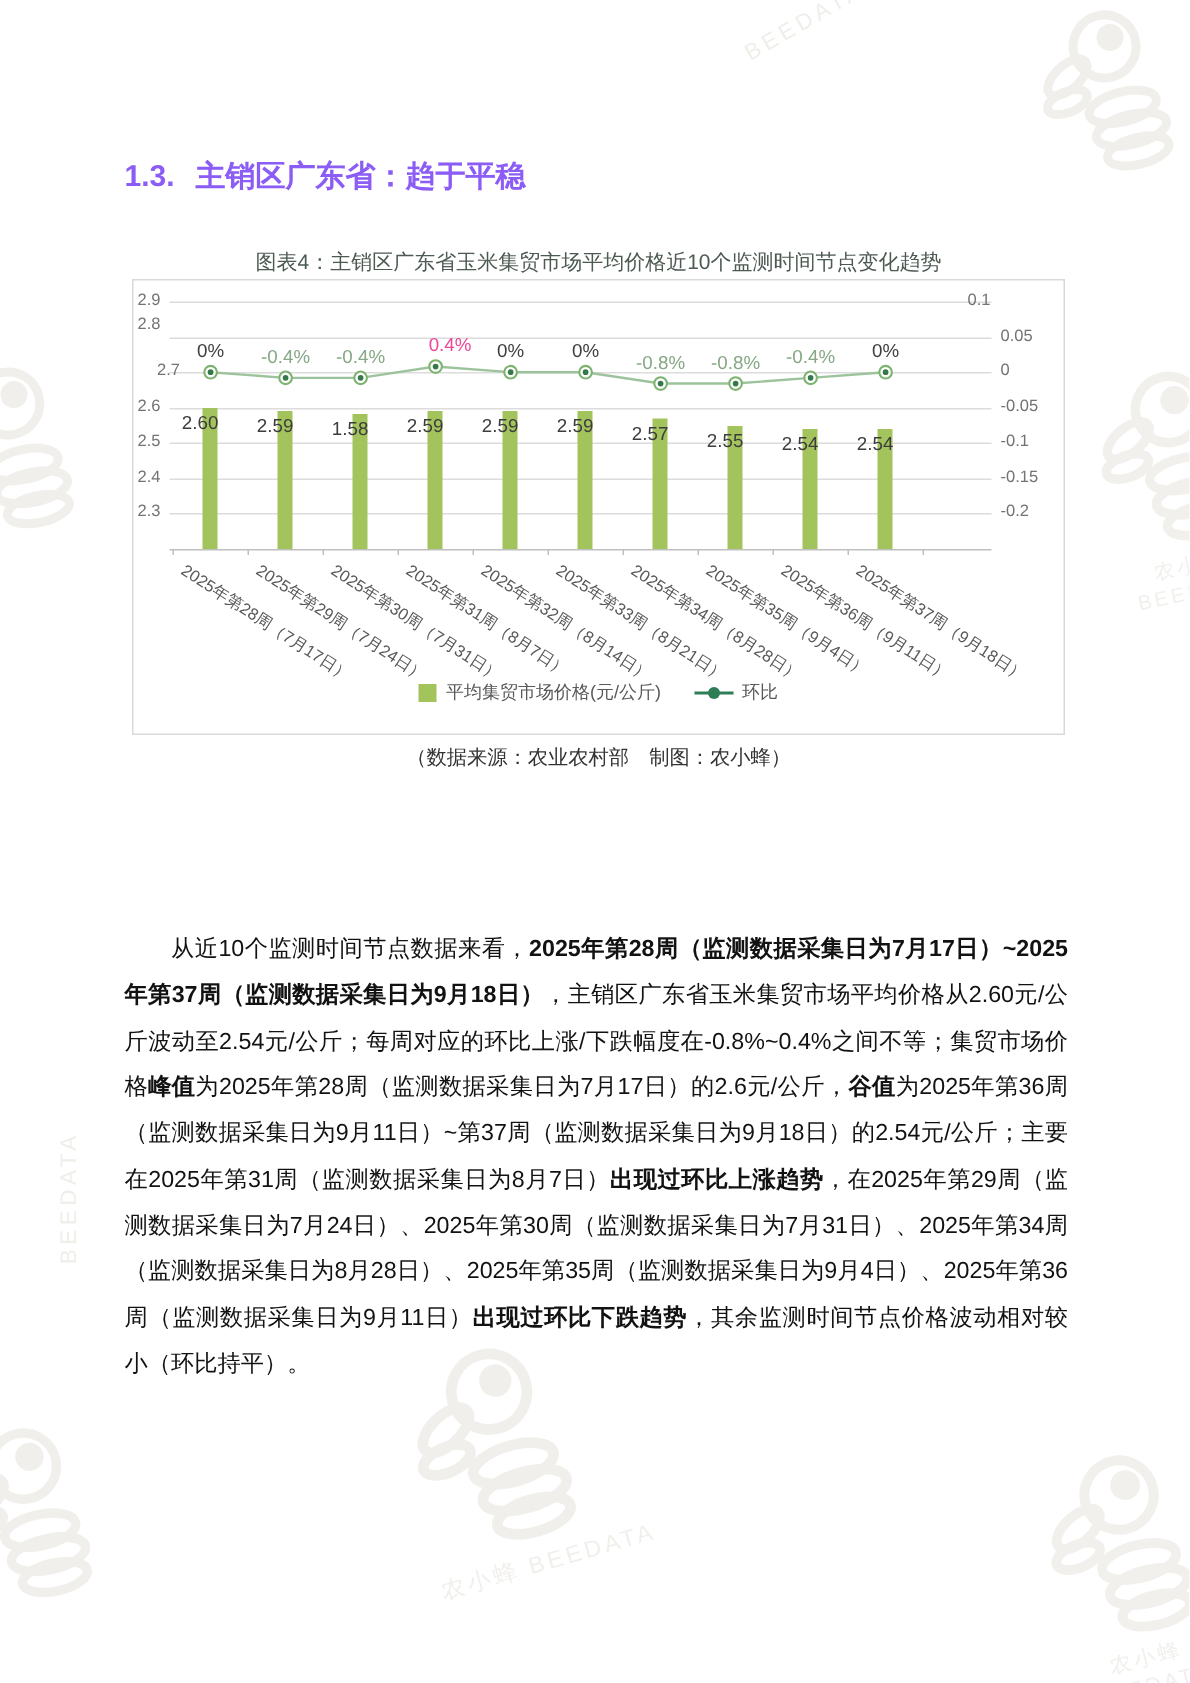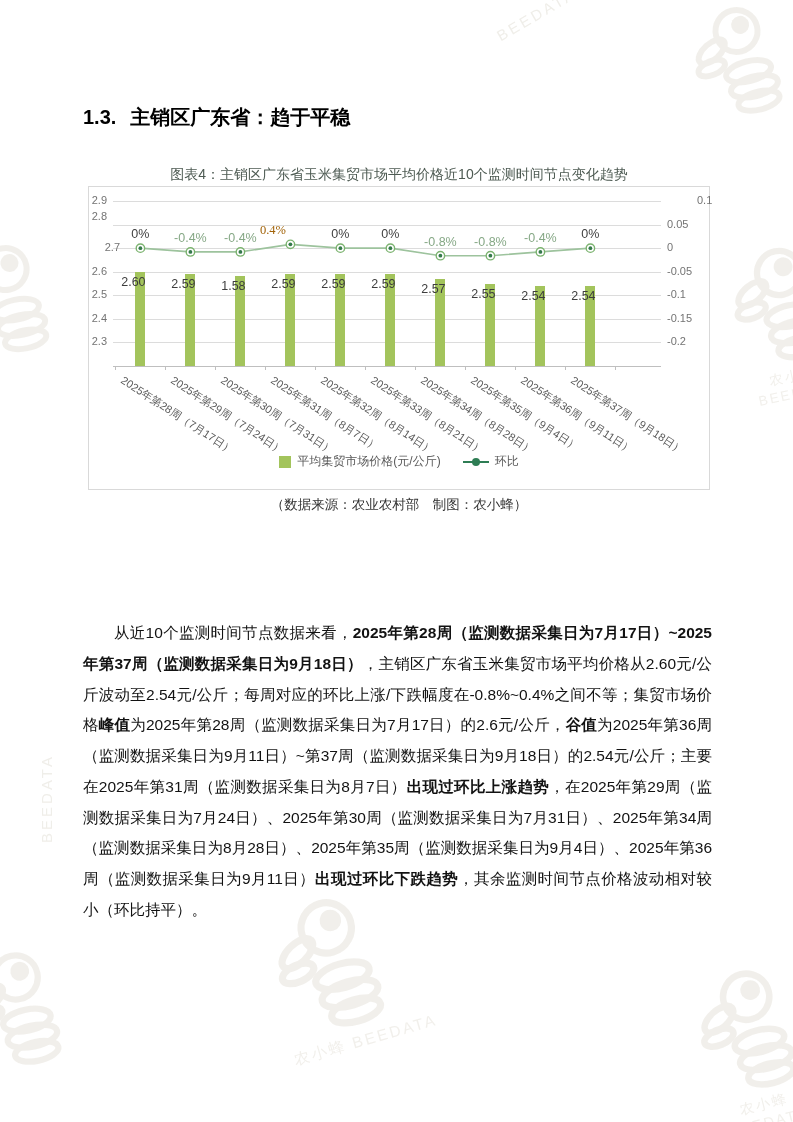--- a/index.html
+++ b/index.html
@@ -7,21 +7,21 @@
   body { font-family:"Liberation Sans", sans-serif; }
   .page { position:relative; width:793px; height:1122px; background:#fff; overflow:hidden; }
 
   
   .wm { position:absolute; color:#e9e6df; opacity:.6; pointer-events:none; z-index:0; }
   .wm .wm-label { text-align:center; font-size:13px; letter-spacing:2px; color:#e9e6df; }
   .wm-text { position:absolute; color:#eceae4; opacity:.8; font-size:15px; letter-spacing:3px; pointer-events:none; z-index:0; white-space:nowrap; }
 
   .content { position:absolute; inset:0; z-index:1; }
 
-  .heading { position:absolute; left:83px; top:104px; font-size:20px; font-weight:700; color:#000000; }
+  .heading { position:absolute; left:83px; top:104px; font-size:20px; font-weight:700; color:#8b5cf6; }
   .heading .num { margin-right:14px; }
 
   .chart-title { position:absolute; left:88px; top:166px; width:622px; text-align:center;
                  font-size:14px; color:#4d5a52; font-weight:400; }
 
   .figure { position:absolute; left:88px; top:186px; width:622px; height:304px;
             border:1px solid #d9d9d9; background:#fff; }
   .grid   { position:absolute; height:1px; background:#dcdcdc; }
   .axisline { position:absolute; height:1px; background:#bfbfbf; }
   .tick-v { position:absolute; width:1px; height:4px; background:#bfbfbf; }
@@ -152,21 +152,21 @@
           <span class="swatch"></span>
           <span>平均集贸市场价格(元/公斤)</span>
         </div>
         <div class="legend-item">
           <span class="line-marker"></span>
           <span>环比</span>
         </div>
       </div>
     <div class="grid" style="left: 24px; top: 14px; width: 548px;"></div>
         <div class="ytick left" style="left: 0px; width: 18px; top: 7px;">2.9</div>
-        <div class="ytick" style="left: 608px; top: 7px;">0.1</div>
+        <div class="ytick" style="left: 556px; top: 7px;">0.1</div>
         <div class="grid" style="left: 24px; top: 37.5714px; width: 548px;"></div>
         <div class="ytick left" style="left: 0px; width: 18px; top: 23px;">2.8</div>
         <div class="ytick" style="left: 578px; top: 30.5714px;">0.05</div>
         <div class="grid" style="left: 24px; top: 61.1429px; width: 548px;"></div>
         <div class="ytick left" style="left: 13px; width: 18px; top: 54.1429px;">2.7</div>
         <div class="ytick" style="left: 578px; top: 54.1429px;">0</div>
         <div class="grid" style="left: 24px; top: 84.7143px; width: 548px;"></div>
         <div class="ytick left" style="left: 0px; width: 18px; top: 77.7143px;">2.6</div>
         <div class="ytick" style="left: 578px; top: 77.7143px;">-0.05</div>
         <div class="grid" style="left: 24px; top: 108.286px; width: 548px;"></div>
@@ -239,21 +239,21 @@
           <circle cx="377.4" cy="54.68571428571429" r="4.2" fill="#fff" stroke="#7bb36f" stroke-width="1.4"></circle>
           <circle cx="377.4" cy="54.68571428571429" r="1.9" fill="#35794b"></circle>
           <circle cx="427.4" cy="50.91428571428572" r="4.2" fill="#fff" stroke="#7bb36f" stroke-width="1.4"></circle>
           <circle cx="427.4" cy="50.91428571428572" r="1.9" fill="#35794b"></circle>
           <circle cx="477.4" cy="47.142857142857146" r="4.2" fill="#fff" stroke="#7bb36f" stroke-width="1.4"></circle>
           <circle cx="477.4" cy="47.142857142857146" r="1.9" fill="#35794b"></circle>
         </svg>
         <div class="pct-label" style="left: 21.4px; top: 40.1429px; color: rgb(63, 63, 63);">0%</div>
         <div class="pct-label" style="left: 71.4px; top: 43.9143px; color: rgb(134, 168, 134);">-0.4%</div>
         <div class="pct-label" style="left: 121.4px; top: 43.9143px; color: rgb(134, 168, 134);">-0.4%</div>
-        <div class="pct-label" style="left: 154px; top: 36.3714px; color: #a16207; font-family: Liberation Serif, serif;">0.4%</div>
+        <div class="pct-label" style="left: 181px; top: 36.3714px; color: #ec4899;">0.4%</div>
         <div class="pct-label" style="left: 221.4px; top: 40.1429px; color: rgb(63, 63, 63);">0%</div>
         <div class="pct-label" style="left: 271.4px; top: 40.1429px; color: rgb(63, 63, 63);">0%</div>
         <div class="pct-label" style="left: 321.4px; top: 47.6857px; color: rgb(134, 168, 134);">-0.8%</div>
         <div class="pct-label" style="left: 371.4px; top: 47.6857px; color: rgb(134, 168, 134);">-0.8%</div>
         <div class="pct-label" style="left: 421.4px; top: 43.9143px; color: rgb(134, 168, 134);">-0.4%</div>
         <div class="pct-label" style="left: 471.4px; top: 40.1429px; color: rgb(63, 63, 63);">0%</div>
       </div>
 
     <div class="source-note">（数据来源：农业农村部　制图：农小蜂）</div>
 

